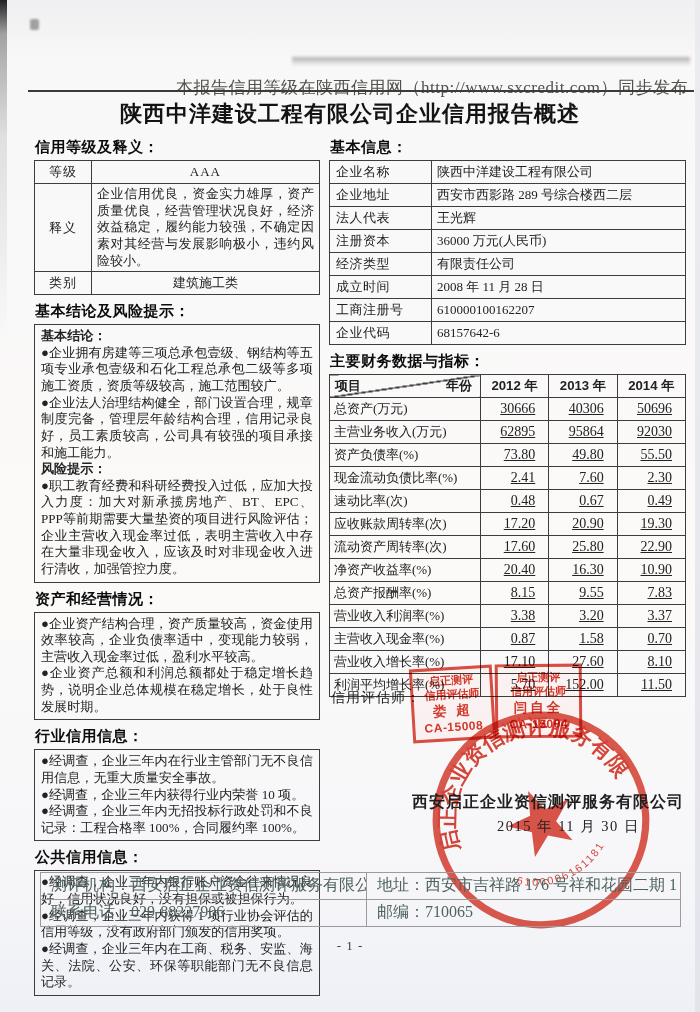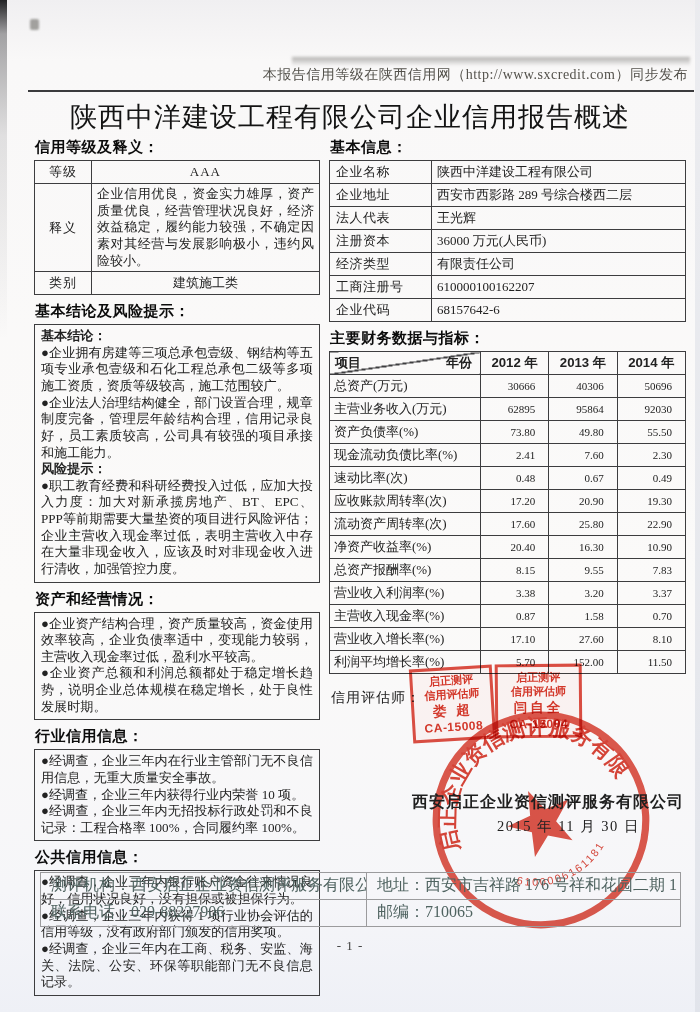--- a/index.html
+++ b/index.html
@@ -13,24 +13,24 @@
   
   .edge-left { position:absolute; left:0; top:0; width:7px; height:340px;
     background:linear-gradient(180deg,#232325 0%,rgba(60,60,64,.45) 10%,rgba(110,110,114,.18) 40%,rgba(140,140,145,0) 100%); }
   .corner-dot { position:absolute; left:30px; top:19px; width:9px; height:11px;
     background:rgba(95,92,88,.55); border-radius:2px; filter:blur(1px); }
   .right-edge { position:absolute; right:0; top:0; width:5px; height:100%;
     background:linear-gradient(180deg,#e9eaee,#dfe2e9); opacity:.85; }
   .banner-shadow { position:absolute; top:57px; left:292px; width:398px; height:9px;
     background:linear-gradient(180deg,rgba(105,103,99,.5),rgba(105,103,99,0)); filter:blur(1.5px); }
 
-  .banner { position:absolute; top:66px; right:12px; font-size:14px; color:#53514b; letter-spacing:.5px; }
+  .banner { position:absolute; top:76px; right:12px; font-size:17px; color:#53514b; letter-spacing:.5px; }
   .rule { position:absolute; top:90px; left:28px; width:666px; height:2px; background:#3b3b3d; }
   .title { position:absolute; top:99px; left:0; width:100%; text-align:center;
-    font-family:"Liberation Sans","DejaVu Sans",sans-serif; font-weight:normal; font-size:27px; color:#131313; letter-spacing:1px; }
+    font-family:"Liberation Sans","DejaVu Sans",sans-serif; font-weight:bold; font-size:22px; color:#131313; letter-spacing:1px; }
 
   .columns { position:absolute; top:137px; left:34px; width:652px; display:flex; gap:9px; align-items:flex-start; }
   .col-left { width:313px; }
   .col-right { width:391px; position:relative; min-height:860px; }
 
   .sec-heading { font-family:"Liberation Sans","DejaVu Sans",sans-serif; font-weight:bold; font-size:15px;
     color:#0c0c0c; margin:7px 0 3px 1px; letter-spacing:.5px; }
   .sec-heading.first { margin-top:1px; }
 
   table.grid { border-collapse:collapse; width:100%; table-layout:fixed; }
@@ -43,21 +43,21 @@
 
   .box { border:1.5px solid #3d3d3f; padding:3px 6px 4px; font-size:13.1px; line-height:1.27;
     text-align:justify; margin-bottom:2px; }
   .box .sub { font-weight:600; }
 
   .info-table .lbl { width:90px; padding-left:6px; letter-spacing:.5px; }
   .info-table td { height:17px; }
 
   .fin-table td { font-size:12.6px; height:16px; padding:1.5px 4px; }
   .fin-table .year { font-family:"Liberation Sans","DejaVu Sans",sans-serif; font-weight:bold; text-align:center; font-size:13.2px; }
-  .fin-table .val { text-align:right; padding-right:13px; font-size:11px; }
+  .fin-table .val { text-align:right; padding-right:13px; font-size:14px;text-decoration:underline; }
   .fin-table .rowlbl { padding-left:4px; }
   .corner { position:relative; width:140px; height:34px; padding:0;
     background-image:linear-gradient(to bottom right,transparent calc(50% - .8px),#3d3d3f calc(50% - .8px),#3d3d3f calc(50% + .8px),transparent calc(50% + .8px)); }
   .corner .c-top { position:absolute; top:2px; right:8px; font-family:"Liberation Sans","DejaVu Sans",sans-serif; font-weight:bold; font-size:13px; }
   .corner .c-bot { position:absolute; bottom:2px; left:5px; font-family:"Liberation Sans","DejaVu Sans",sans-serif; font-weight:bold; font-size:13px; }
 
   .assessor-label { position:absolute; left:2px; top:552px; font-size:14px; letter-spacing:1px; color:#1e1e1e; }
   .stamp { position:absolute; border:3px solid rgba(216,49,35,.85); color:#d8382a; text-align:center;
     font-family:"Liberation Sans","DejaVu Sans",sans-serif; font-weight:bold;
     mix-blend-mode:multiply; background:rgba(255,70,50,.04); }
@@ -161,20 +161,24 @@
               <td class="lbl">法人代表</td>
               <td>王光辉</td>
             </tr>
         <tr>
               <td class="lbl">注册资本</td>
               <td>36000 万元(人民币)</td>
             </tr>
         <tr>
               <td class="lbl">经济类型</td>
               <td>有限责任公司</td>
+            </tr>
+        <tr>
+              <td class="lbl">成立时间</td>
+              <td>2008 年 11 月 28 日</td>
             </tr>
         <tr>
               <td class="lbl">工商注册号</td>
               <td>610000100162207</td>
             </tr>
         <tr>
               <td class="lbl">企业代码</td>
               <td>68157642-6</td>
             </tr>
       </tbody>

